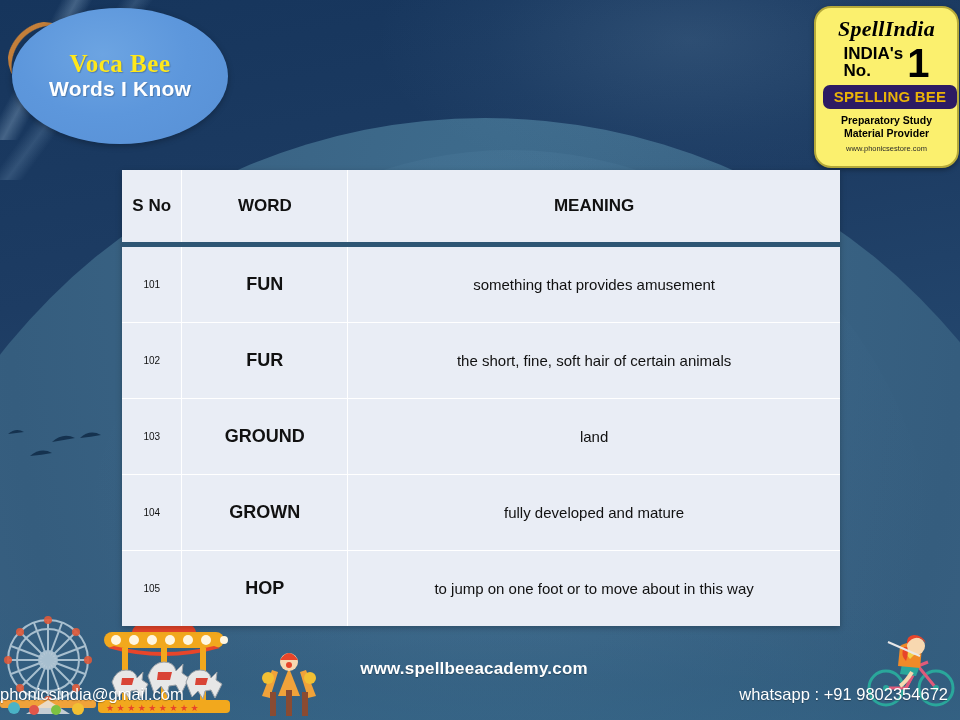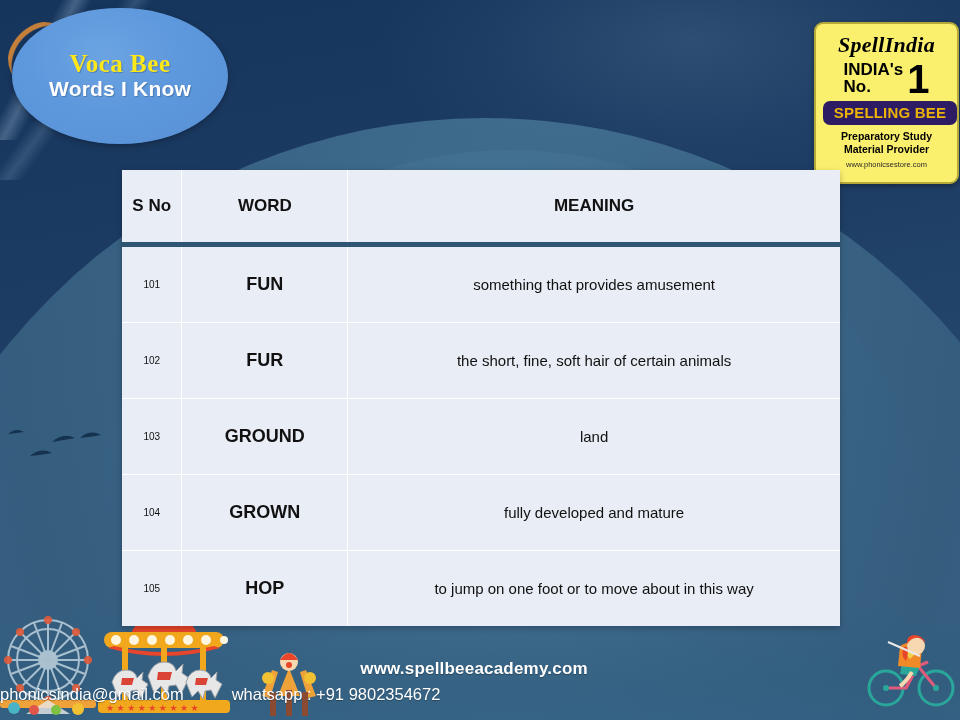--- a/index.html
+++ b/index.html
@@ -84,25 +84,25 @@
     font-weight: bold;
     font-size: 21px;
     color: #ffffff;
     letter-spacing: 0.2px;
     text-shadow: 1px 1px 1px rgba(0,0,0,0.22);
   }
 
   
   .spell-badge {
     position: absolute;
-    left: 814px; top: 22px;
+    left: 814px; top: 6px;
     width: 141px; height: 158px;
     background: #fbf06e;
     border: 2px solid #b5a93a;
-    border-radius: 9px;
+    border-radius: 17px;
     box-shadow: 0 2px 5px rgba(0,0,0,0.35);
     text-align: center;
     color: #000;
     overflow: hidden;
   }
   .spell-brand {
     font-family: "Liberation Serif", serif;
     font-style: italic;
     font-weight: bold;
     font-size: 22px;
@@ -197,21 +197,21 @@
   .footer-site {
     font-size: 17px;
     font-weight: bold;
     letter-spacing: 0.2px;
     text-shadow: 0 1px 1px rgba(0,0,0,0.3);
   }
   .footer-row2 {
     margin-top: 6px;
     font-size: 16.5px;
     display: flex;
-    justify-content: flex-start;
+    justify-content: space-between;
     gap: 48px;
     text-shadow: 0 1px 1px rgba(0,0,0,0.3);
   }
 
   
   .art { position: absolute; }
   .art-birds   { left: 6px;   top: 412px; }
   .art-ferris  { left: -6px;  bottom: 0px; }
   .art-carousel{ left: 92px;  bottom: 0px; }
   .art-clown   { left: 246px; bottom: 0px; }

